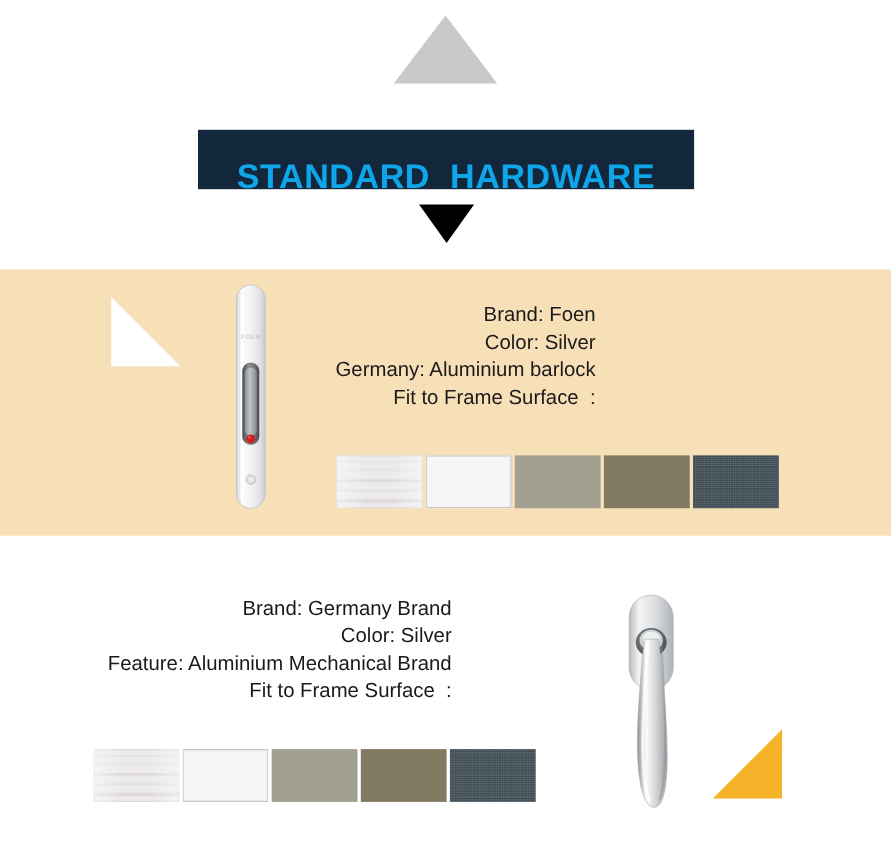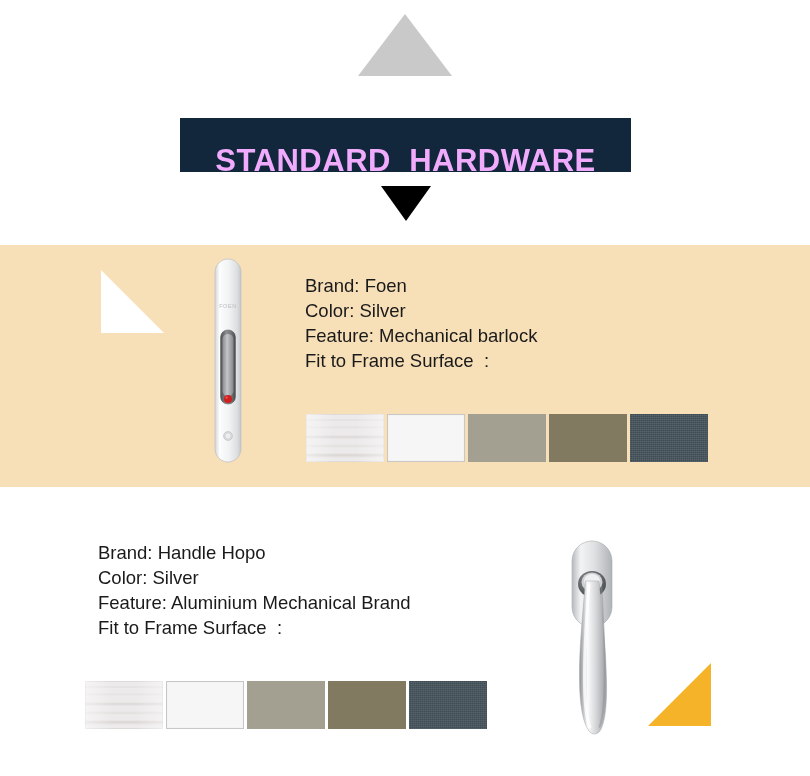--- a/index.html
+++ b/index.html
@@ -34,21 +34,21 @@
   .title-banner {
     position: absolute;
     left: 180px; top: 118px;
     width: 451px; height: 54px;
     background: #12263c;
     display: flex;
     align-items: center;
     justify-content: center;
   }
   .title-banner span {
-    color: #f0abfc;
+    color: #0ea5e9;
     font-size: 31px;
     font-weight: bold;
     letter-spacing: 0.5px;
     white-space: pre;
     margin-top: 32px;
   }
   .tri-down {
     position: absolute;
     left: 381px; top: 186px;
     width: 0; height: 0;
@@ -81,20 +81,21 @@
 
   
   .spec-text {
     position: absolute;
   }
   .spec-text div {
     font-size: 18.5px;
     line-height: 25px;
     color: #1a1a1a;
     white-space: pre;
+    text-align: right;
   }
   .spec-a { left: 305px; top: 273px; }
   .spec-b { left: 98px; top: 540px; }
 
   
   .swatch-row {
     position: absolute;
     display: flex;
   }
   .swatch-row-a { left: 306px; top: 414px; }
@@ -217,34 +218,34 @@
   <circle cx="16" cy="141" r="4.1" fill="#cf2020"></circle>
   <circle cx="14.6" cy="139.6" r="1.2" fill="#ff6a6a" opacity="0.7"></circle>
 
   <circle cx="16" cy="178" r="4.4" fill="#d8dadc" stroke="#b5b8bb" stroke-width="0.6"></circle>
   <circle cx="16" cy="178" r="2.4" fill="#eceef0"></circle>
 </svg>
 
 <div class="spec-text spec-a">
   <div>Brand: Foen</div>
   <div>Color: Silver</div>
-  <div>Feature: Mechanical barlock</div>
+  <div>Germany: Aluminium barlock</div>
   <div>Fit to Frame Surface  :</div>
 </div>
 
 <div class="swatch-row swatch-row-a">
   <div class="swatch sw-woodwhite"></div>
   <div class="swatch sw-plainwhite"></div>
   <div class="swatch sw-warmgray"></div>
   <div class="swatch sw-olive"></div>
   <div class="swatch sw-slate"></div>
 </div>
 
 <div class="spec-text spec-b">
-  <div>Brand: Handle Hopo</div>
+  <div>Brand: Germany Brand</div>
   <div>Color: Silver</div>
   <div>Feature: Aluminium Mechanical Brand</div>
   <div>Fit to Frame Surface  :</div>
 </div>
 
 <svg class="product-handle" viewBox="0 0 72 205" xmlns="http://www.w3.org/2000/svg">
   <defs>
     <linearGradient id="rosetteG" x1="0" y1="0" x2="1" y2="0">
       <stop offset="0%" stop-color="#b7babd"></stop>
       <stop offset="22%" stop-color="#f2f3f4"></stop>

